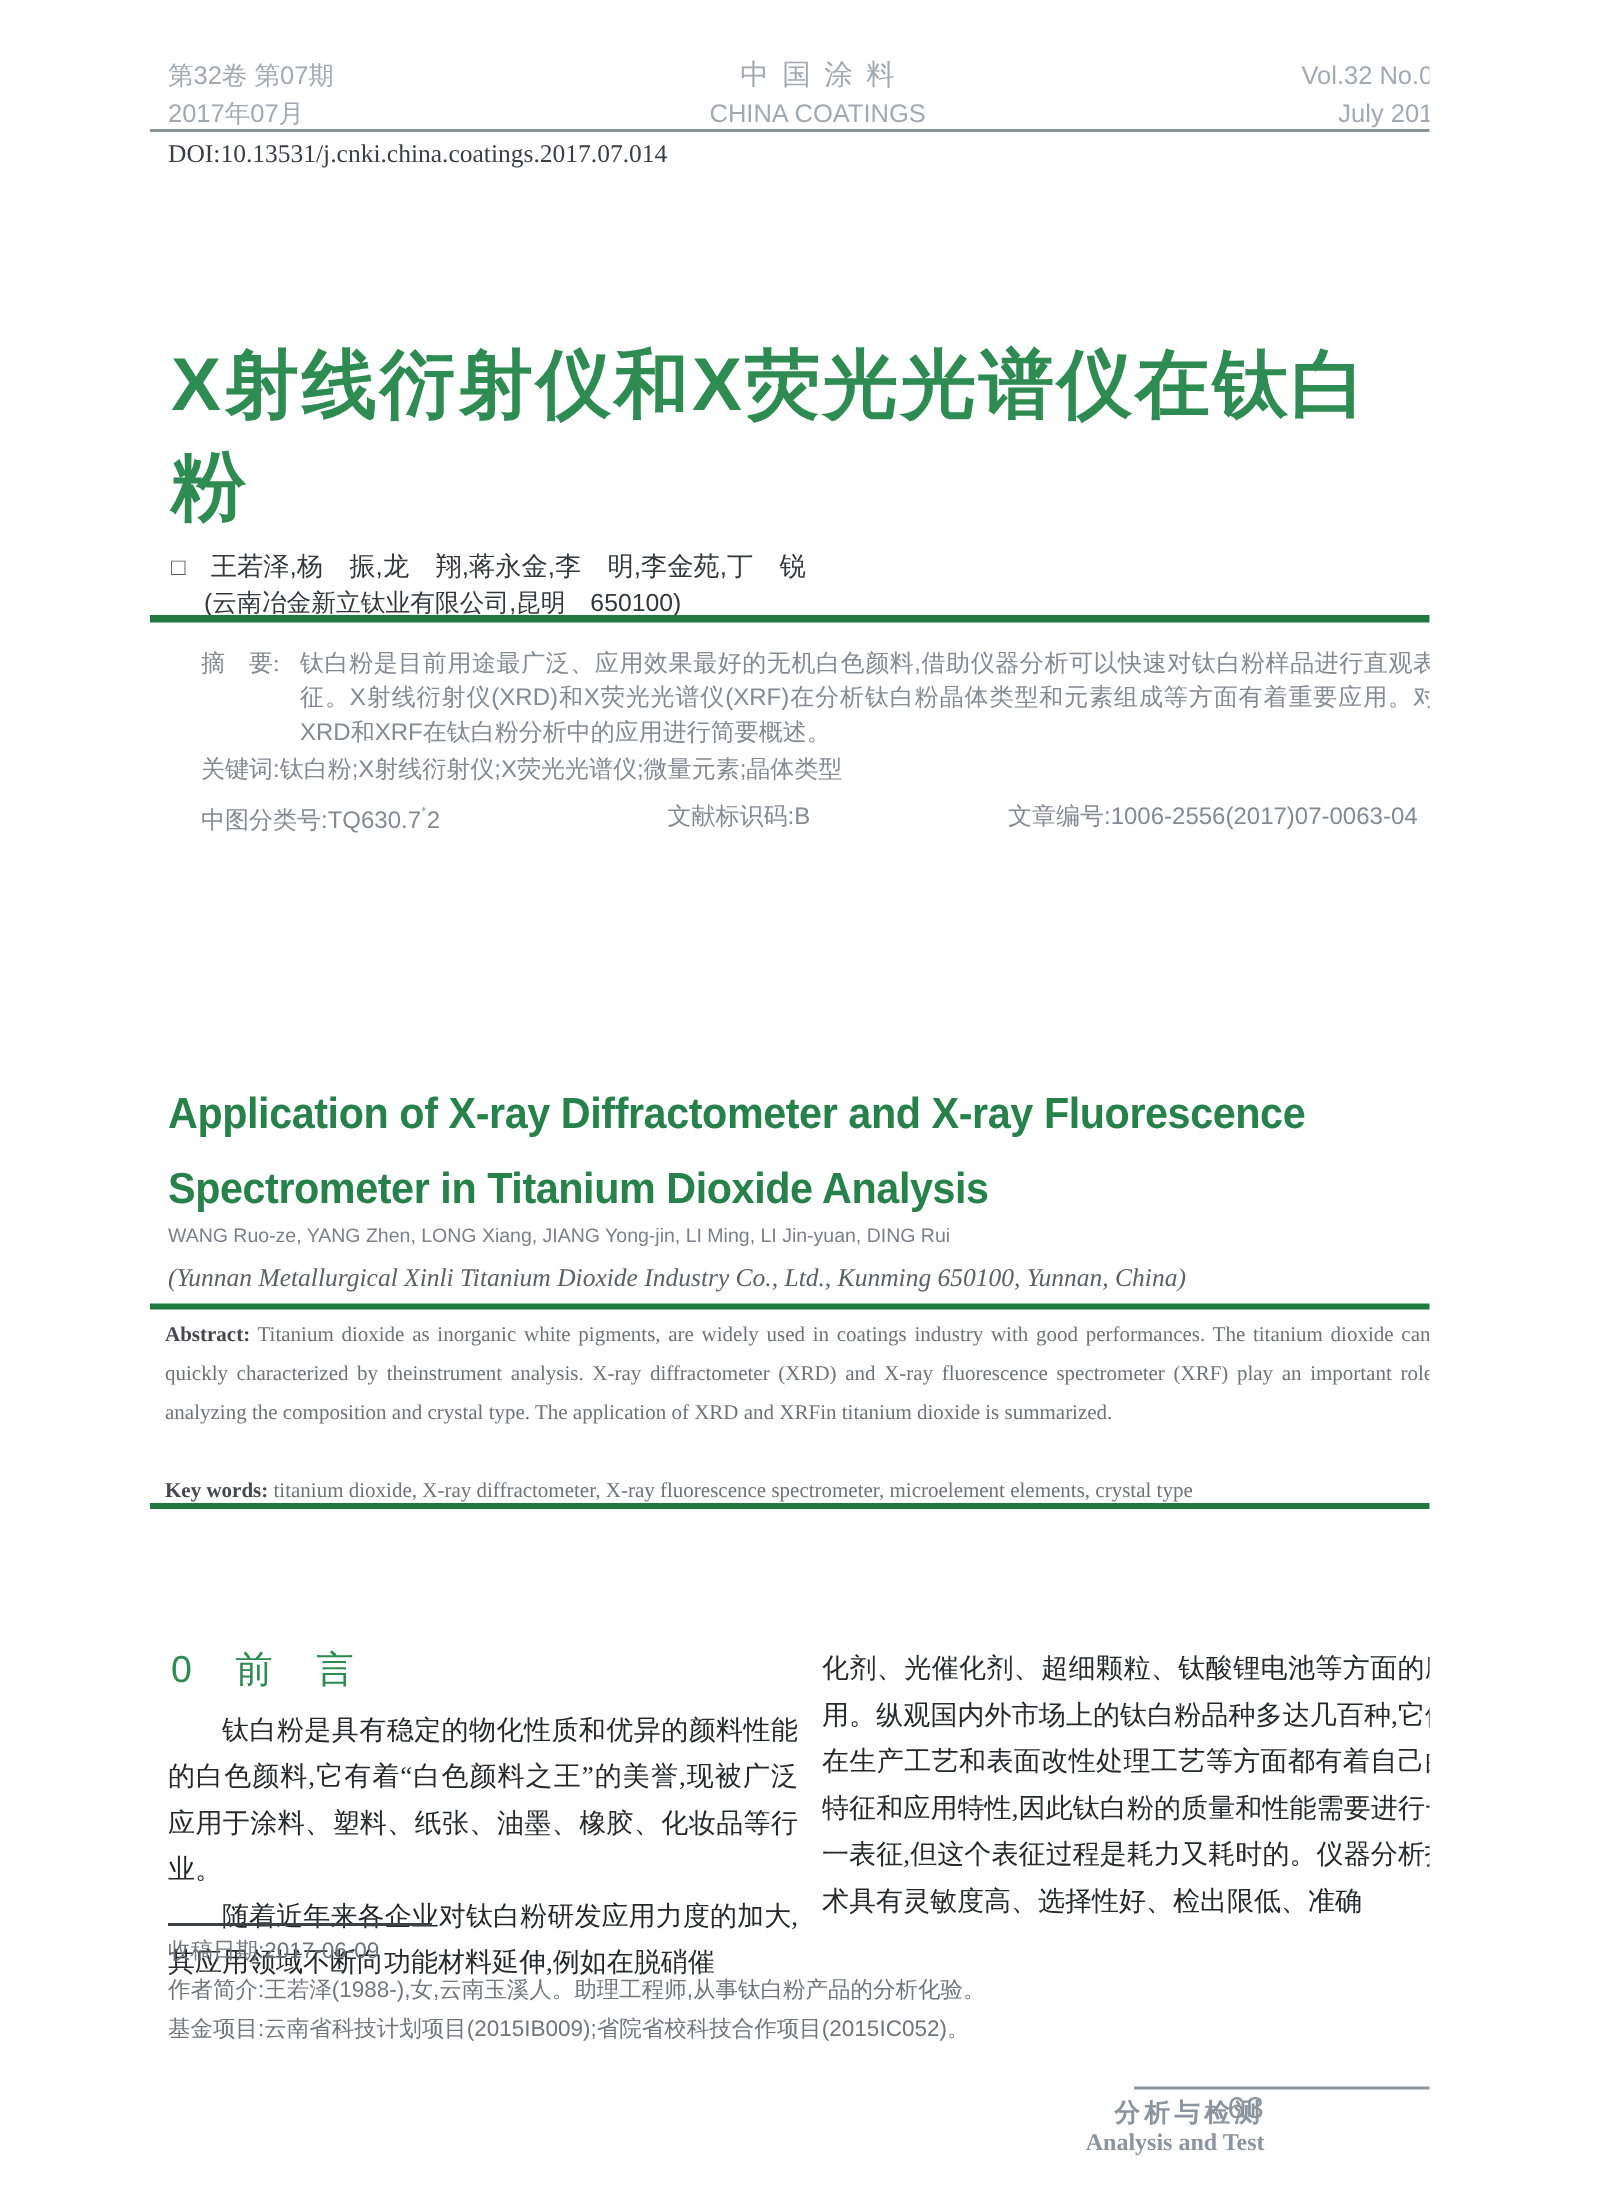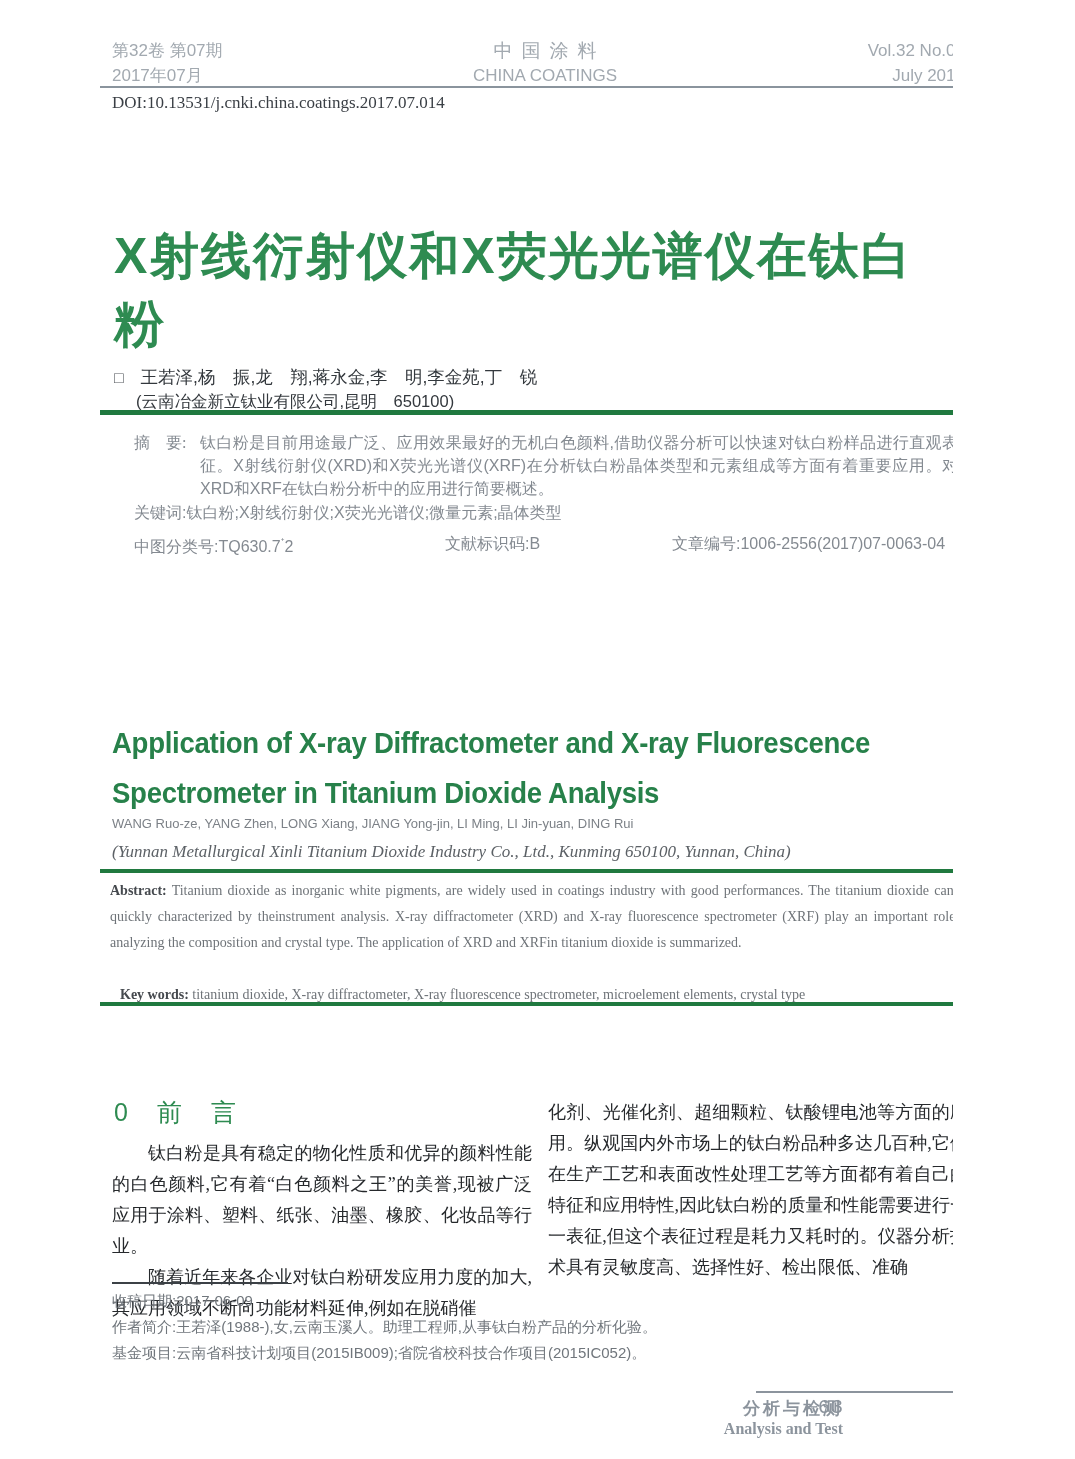--- a/index.html
+++ b/index.html
@@ -46,21 +46,21 @@
               white-space:nowrap; }
   .en-authors { top:816px; left:112px; font-size:13px; color:#7c8187; }
   .en-affil { top:842px; left:112px; font-family:"Liberation Serif", serif;
               font-style:italic; font-size:17px; color:#5c6166; }
   .rule2 { top:869px; height:4px; }
 
   .en-abstract { top:878px; left:110px; width:862px;
                  font-family:"Liberation Serif", serif; font-size:14px;
                  line-height:26px; color:#6e7378; text-align:justify; }
   .en-abstract b, .en-kw b { color:#45494e; }
-  .en-kw { top:982px; left:120px; width:862px;
+  .en-kw { top:982px; left:110px; width:862px;
            font-family:"Liberation Serif", serif; font-size:14px;
            line-height:26px; color:#6e7378; }
   .rule3 { top:1002px; height:4px; }
 
   
   .sec-heading { top:1096px; left:114px; color:#2e8b51; font-size:25px;
                  letter-spacing:2px; }
   .col { width:420px; font-family:"Liberation Serif", serif; font-size:18px;
          line-height:31px; color:#26292c; text-align:justify; }
   .col p { margin:0; text-indent:2em; }

